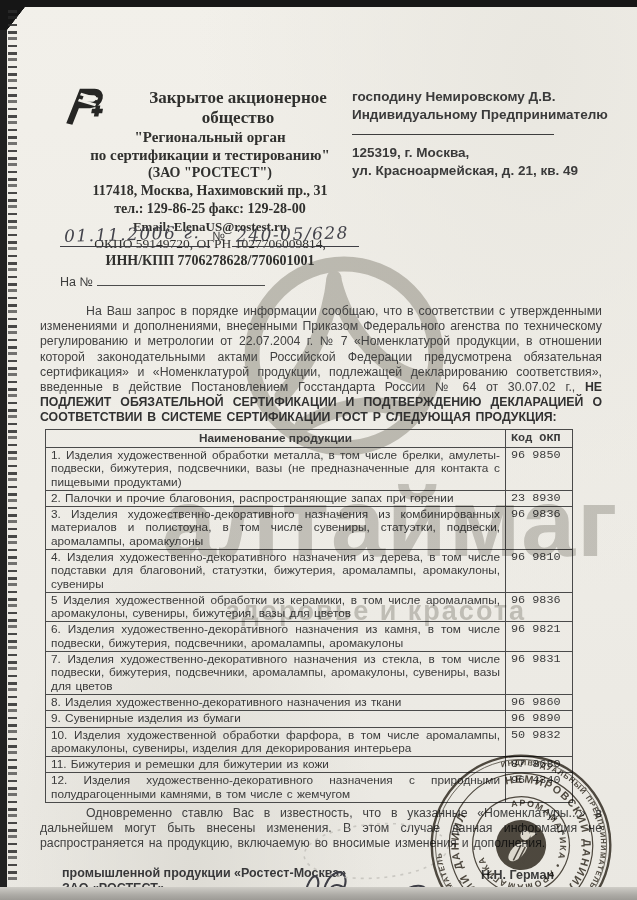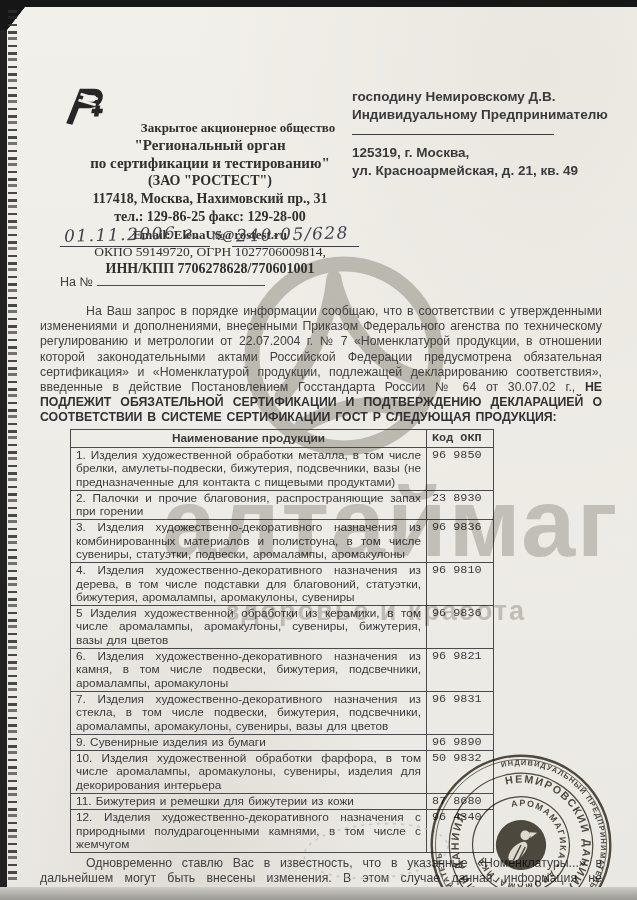--- a/index.html
+++ b/index.html
@@ -18,21 +18,21 @@
     background:linear-gradient(180deg,#cfcdc7 0%,#adaba6 60%,#9d9b96 100%);}
   .edge-marks{position:absolute;left:8px;top:10px;width:9px;height:872px;opacity:.85;
     background-image:repeating-linear-gradient(180deg,
       #2b2b2b 0 3px, rgba(0,0,0,0) 3px 6px,
       rgba(43,43,43,.75) 6px 9px, rgba(0,0,0,0) 9px 14px,
       #2b2b2b 14px 16px, rgba(0,0,0,0) 16px 21px);
     background-size:7px 21px;background-repeat:repeat;}
   
   .org-block{position:absolute;left:64px;top:88px;width:292px;text-align:center;
     font-family:"Liberation Serif",serif;font-weight:bold;color:#30302e;}
-  .org-block .l1{font-size:13px;padding-left:56px;margin-top:32px;}
+  .org-block .l1{font-size:17px;padding-left:56px;}
   .org-block .l2,.org-block .l3{font-size:15px;line-height:18px;}
   .org-block .l4{font-size:14px;line-height:18px;}
   .org-block .l5{font-size:14px;line-height:18px;}
   .org-block .l6{font-size:14px;line-height:18px;}
   .org-block .l7{font-size:13px;line-height:17px;}
   .org-block .l8{font-size:13.5px;line-height:17px;font-weight:normal;}
   .org-block .l9{font-size:14px;line-height:17px;}
   .logo{position:absolute;left:62px;top:86px;}
   .recipient-block{position:absolute;left:352px;top:88px;width:260px;
     font-weight:bold;font-size:13.5px;line-height:18px;color:#3a3a3a;}
@@ -43,21 +43,21 @@
     color:#43434b;letter-spacing:1.5px;display:inline-block;transform:rotate(-1.6deg);}
   .u{border-bottom:1.4px solid #3f3f45;padding:0 10px 2px 4px;display:inline-block;}
   .no-sign{font-size:12px;color:#3a3a3a;margin:0 2px;}
   .reply-line{position:absolute;left:60px;top:272px;font-size:12.5px;color:#3c3c3c;}
   .blank-line{display:inline-block;width:168px;border-bottom:1.2px solid #4c4c4c;height:13px;margin-left:4px;}
   
   .flow{position:absolute;left:40px;top:304px;width:562px;}
   .main-paragraph,.closing{font-size:12.3px;line-height:15.2px;text-align:justify;
     color:#414141;text-indent:46px;margin:0;word-spacing:1.5px;}
   .main-paragraph b,.closing b{color:#313131;}
-  table.products{border-collapse:collapse;margin:3px 0 0 30px;width:424px;
+  table.products{border-collapse:collapse;margin:3px 0 0 5px;width:528px;
     font-size:11.8px;line-height:13.3px;color:#3b3b3b;}
   table.products th,table.products td{border:1.2px solid #4a4a4a;padding:1px 5px;vertical-align:top;}
   table.products th{font-weight:bold;text-align:center;padding:2px 5px;}
   table.products td.name{text-align:justify;word-spacing:1px;}
   table.products td.code,table.products th.code{width:56px;text-align:left;white-space:nowrap;font-family:Liberation Mono, monospace;}
   .closing{margin-top:3px;}
   
   .sig-row{position:relative;margin-top:14px;height:64px;}
   .sig-title{position:absolute;left:22px;top:0;width:310px;font-weight:bold;
     font-size:12.5px;line-height:15.5px;color:#38383a;}
@@ -163,20 +163,24 @@
             <td class="name">5 Изделия художественной обработки из керамики, в том числе аромалампы, аромакулоны, сувениры, бижутерия, вазы для цветов</td>
             <td class="code">96 9836</td>
           </tr>
           <tr>
             <td class="name">6. Изделия художественно-декоративного назначения из камня, в том числе подвески, бижутерия, подсвечники, аромалампы, аромакулоны</td>
             <td class="code">96 9821</td>
           </tr>
           <tr>
             <td class="name">7. Изделия художественно-декоративного назначения из стекла, в том числе подвески, бижутерия, подсвечники, аромалампы, аромакулоны, сувениры, вазы для цветов</td>
             <td class="code">96 9831</td>
+          </tr>
+          <tr>
+            <td class="name">8. Изделия художественно-декоративного назначения из ткани</td>
+            <td class="code">96 9860</td>
           </tr>
           <tr>
             <td class="name">9. Сувенирные изделия из бумаги</td>
             <td class="code">96 9890</td>
           </tr>
           <tr>
             <td class="name">10. Изделия художественной обработки фарфора, в том числе аромалампы, аромакулоны, сувениры, изделия для декорирования интерьера</td>
             <td class="code">50 9832</td>
           </tr>
           <tr>

